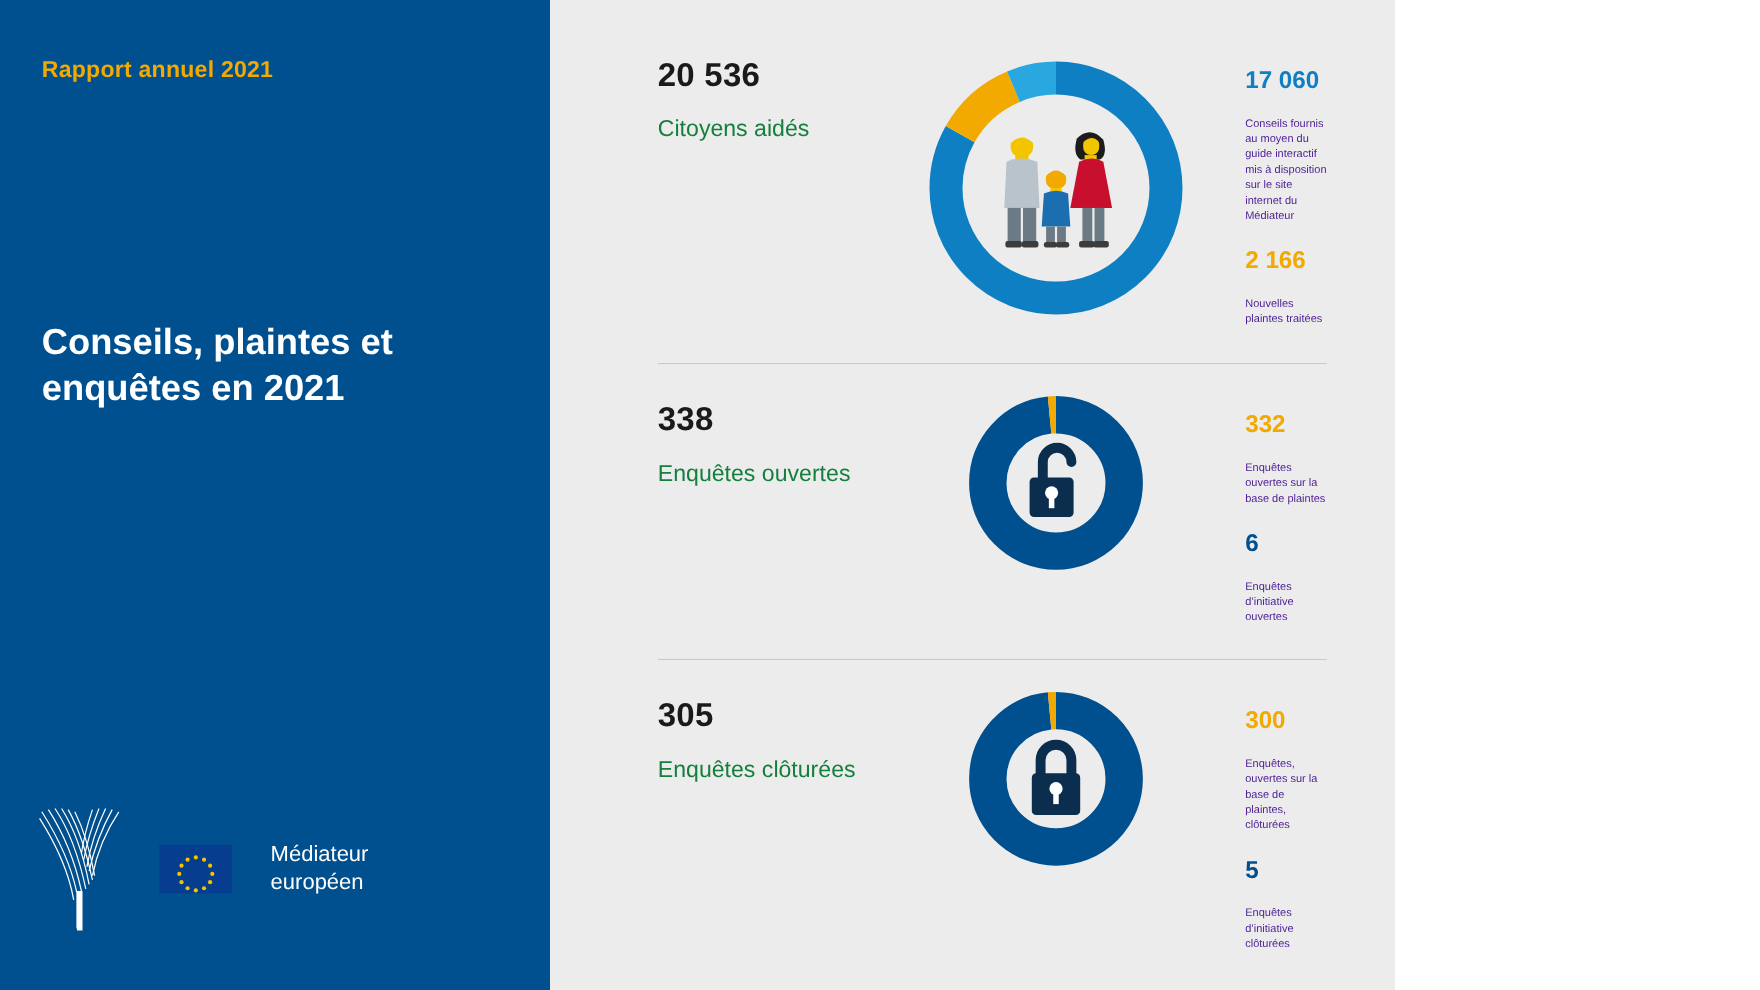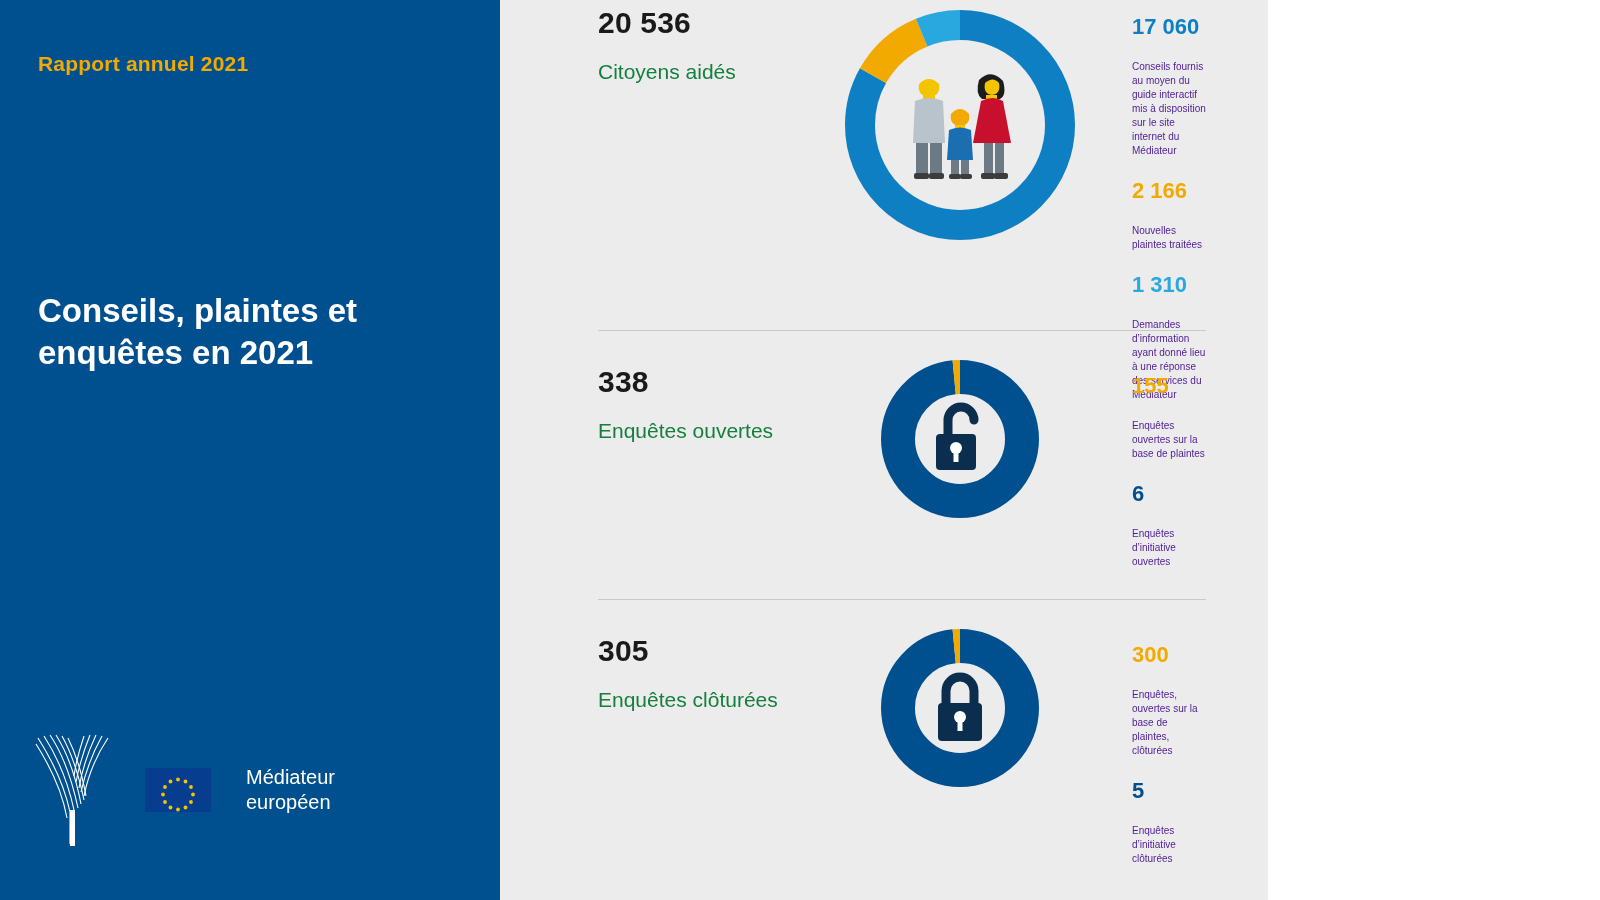--- a/index.html
+++ b/index.html
@@ -73,21 +73,21 @@
     height: 900px;
     background: #ececec;
     padding: 0 62px 0 98px;
   }
 
   .stat-row {
     display: flex;
     align-items: flex-start;
     position: relative;
   }
-  .row-1 { height: 330px; }
+  .row-1 { height: 330px; padding-top: 46px; }
   .row-2 { height: 268px; padding-top: 28px; }
   .row-3 { height: 268px; padding-top: 28px; }
 
   .divider {
     height: 1px;
     background: #c9c9c9;
     margin: 0 0 0 0;
     width: 100%;
   }
 
@@ -261,24 +261,20 @@
 
       <div class="legend">
         <div class="legend-item">
           <div class="legend-num c-blue">17 060</div>
           <div class="legend-desc">Conseils fournis au moyen du guide interactif mis à disposition sur le site internet du Médiateur</div>
         </div>
         <div class="legend-item">
           <div class="legend-num c-gold">2 166</div>
           <div class="legend-desc">Nouvelles plaintes traitées</div>
         </div>
-        <div class="legend-item">
-          <div class="legend-num c-lightblue">1 310</div>
-          <div class="legend-desc">Demandes d’information ayant donné lieu à une réponse des services du Médiateur</div>
-        </div>
       </div>
     </div>
 
     <div class="divider"></div>
 
     <div class="stat-row row-2">
       <div class="left-stat">
         <div class="big">338</div>
         <div class="sub">Enquêtes ouvertes</div>
       </div>
@@ -296,21 +292,21 @@
               <rect x="14" y="36" width="40" height="36" rx="4" fill="#0b2e4f"></rect>
               <circle cx="34" cy="50" r="6" fill="#ffffff"></circle>
               <rect x="31.5" y="52" width="5" height="12" fill="#ffffff"></rect>
             </svg>
           </div>
         </div>
       </div>
 
       <div class="legend">
         <div class="legend-item">
-          <div class="legend-num c-gold">155</div>
+          <div class="legend-num c-gold">332</div>
           <div class="legend-desc">Enquêtes ouvertes sur la base de plaintes</div>
         </div>
         <div class="legend-item">
           <div class="legend-num c-darkblue">6</div>
           <div class="legend-desc">Enquêtes d’initiative ouvertes</div>
         </div>
       </div>
     </div>
 
     <div class="divider"></div>

